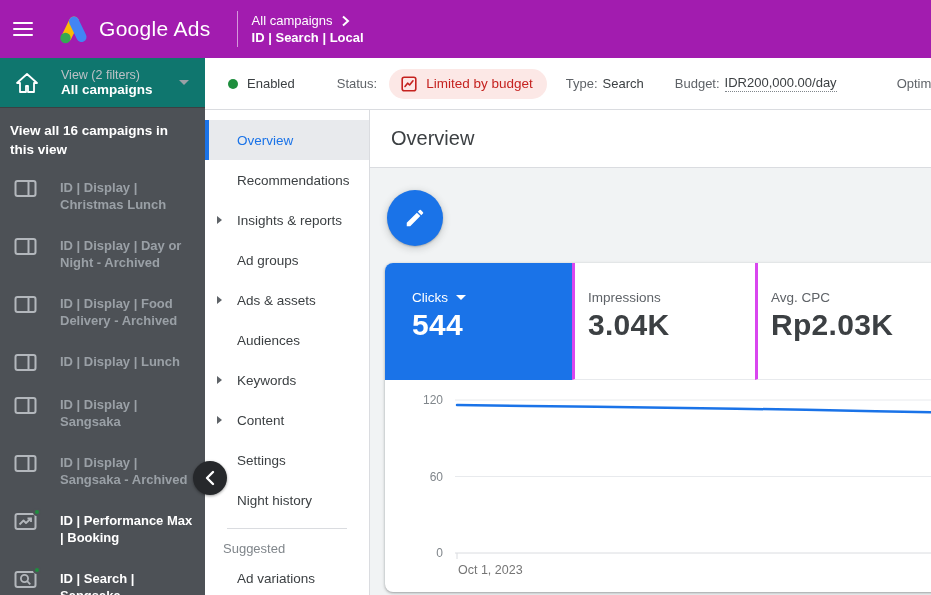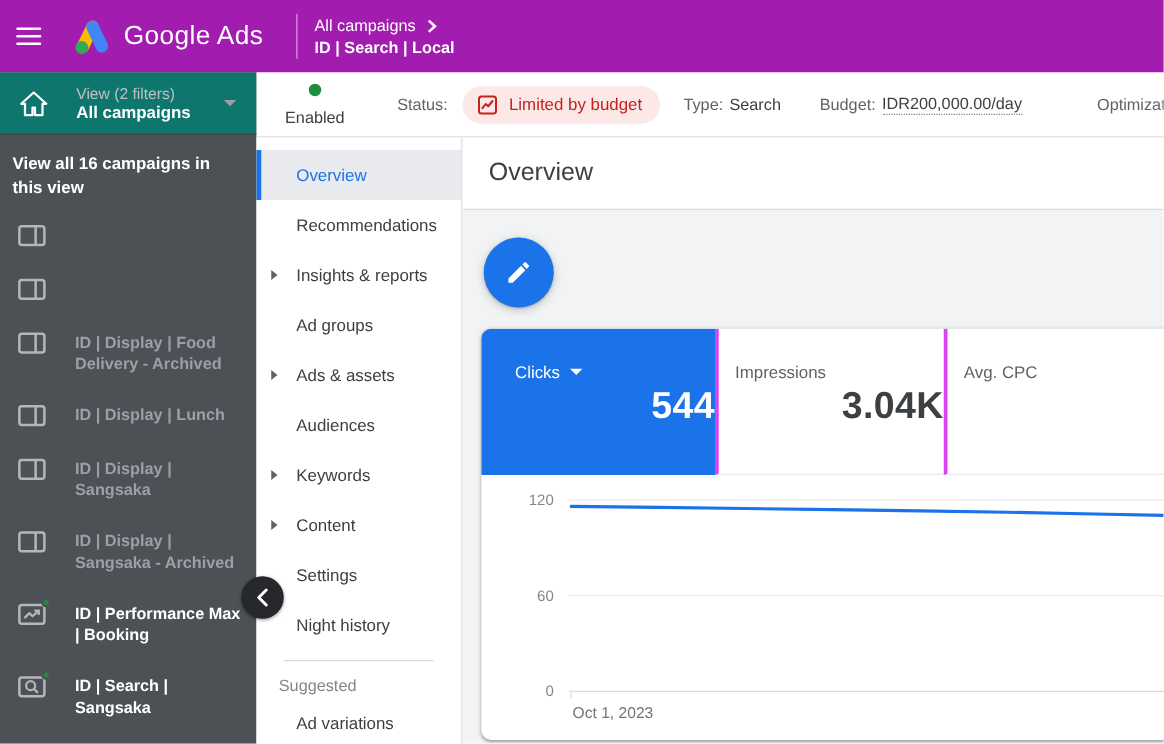--- a/index.html
+++ b/index.html
@@ -35,21 +35,21 @@
   .campaign .dot { position:absolute; top:-4px; right:-4px; width:8px; height:8px; border-radius:50%; background:#1e8e3e; border:2px solid #4d5156; }
   .campaign .c-label { margin-left:23px; font-size:13px; font-weight:bold; line-height:17px; color:#9aa0a6; }
   .campaign.active .c-label { color:#fff; }
   .collapse-btn { position:absolute; left:193px; top:403px; width:34px; height:34px; border-radius:50%; background:#26282b; display:flex; align-items:center; justify-content:center; cursor:pointer; z-index:20; box-shadow:0 1px 3px rgba(0,0,0,.4); }
 
   
   .right-col { flex:1; display:flex; flex-direction:column; min-width:0; }
 
   
   .statusbar { flex:0 0 52px; background:#fff; border-bottom:1px solid #dadce0; display:flex; align-items:center; padding-left:23px; font-size:13px; color:#5f6368; white-space:nowrap; overflow:hidden; }
-  .enabled-chip { display:flex; align-items:center; gap:9px; color:#3c4043; cursor:pointer;flex-direction:column; }
+  .enabled-chip { display:flex; align-items:center; gap:9px; color:#3c4043; cursor:pointer; }
   .status-dot { width:10px; height:10px; border-radius:50%; background:#1e8e3e; }
   .lbl-status { margin-left:42px; }
   .budget-pill { margin-left:12px; height:30px; background:#fce8e6; border-radius:15px; display:flex; align-items:center; gap:9px; padding:0 14px 0 12px; color:#c5221f; font-weight:500; font-size:13.5px; cursor:pointer; }
   .group { display:flex; align-items:center; gap:5px; }
   .g-type { margin-left:19px; }
   .g-budget { margin-left:31px; }
   .dark-val { color:#3c4043; }
   .dotted { border-bottom:1px dotted #80868b; padding-bottom:1px; cursor:pointer; }
   .opt-label { margin-left:60px; }
 
@@ -61,21 +61,21 @@
   .nav-item .arrow { position:absolute; left:12px; width:0; height:0; border-top:4px solid transparent; border-bottom:4px solid transparent; border-left:5px solid #5f6368; }
   .nav-item.selected { background:#e8eaed; color:#1a73e8; font-weight:500; }
   .nav-item.selected::before { content:""; position:absolute; left:0; top:0; bottom:0; width:4px; background:#1a73e8; }
   .nav-divider { border-top:1px solid #dadce0; margin:8px 22px 0 22px; }
   .nav-section-label { padding:12px 0 2px 18px; font-size:13px; color:#80868b; }
 
   
   .main { flex:1; display:flex; flex-direction:column; background:#f1f3f4; min-width:0; overflow:hidden; }
   .title-bar { flex:0 0 58px; background:#fff; border-bottom:1px solid #dadce0; display:flex; align-items:center; padding-left:21px; }
   .page-title { font-size:20px; color:#3c4043; font-weight:400; }
-  .content { flex:1; padding:22px 0 0 15px; overflow:hidden;text-align:right; }
+  .content { flex:1; padding:22px 0 0 15px; overflow:hidden; }
   .fab { width:56px; height:56px; border-radius:50%; background:#1a73e8; border:none; display:flex; align-items:center; justify-content:center; cursor:pointer; margin-left:2px; box-shadow:0 1px 2px rgba(60,64,67,.3), 0 2px 6px 2px rgba(60,64,67,.15); }
   .overview-card { margin-top:17px; width:700px; background:#fff; border-radius:8px; box-shadow:0 1px 2px rgba(60,64,67,.3), 0 1px 3px 1px rgba(60,64,67,.15); overflow:hidden; }
   .metric-tabs { display:flex; height:117px; }
   .metric-tab { padding:27px 0 0 13px; border-left:3px solid #d946ef; background:#fff; cursor:pointer; }
   .metric-tab.first { border-left:none; }
   .metric-tab .m-label { font-size:13.5px; color:#5f6368; display:flex; align-items:center; gap:8px; }
   .metric-tab .m-value { margin-top:3px; font-size:30px; color:#3c4043; letter-spacing:.3px;font-weight:bold; }
   .tab-clicks { flex:0 0 187px; background:#1a73e8; padding-left:27px; }
   .tab-clicks .m-label, .tab-clicks .m-value { color:#fff; }
   .tab-impressions { flex:0 0 183px; border-bottom:1px solid #e8eaed; }
@@ -125,26 +125,28 @@
         </div>
         <div class="view-caret"></div>
       </div>
       <div class="view-note">View all 16 campaigns in this view</div>
       <div>
           <div class="campaign">
             <span class="c-icon"><svg width="23" height="19" viewBox="0 0 23 19">
                 <rect x="1.5" y="2" width="20" height="15" rx="2" fill="none" stroke-width="2"></rect>
                 <line x1="14.5" y1="2" x2="14.5" y2="17" stroke-width="2"></line>
               </svg></span>
-          </div>
-          <div class="campaign">
-            <span class="c-icon"><svg width="23" height="19" viewBox="0 0 23 19">
-                <rect x="1.5" y="2" width="20" height="15" rx="2" fill="none" stroke-width="2"></rect>
-                <line x1="14.5" y1="2" x2="14.5" y2="17" stroke-width="2"></line>
-              </svg></span>
+            <span class="c-label">ID | Display | Christmas Lunch</span>
+          </div>
+          <div class="campaign">
+            <span class="c-icon"><svg width="23" height="19" viewBox="0 0 23 19">
+                <rect x="1.5" y="2" width="20" height="15" rx="2" fill="none" stroke-width="2"></rect>
+                <line x1="14.5" y1="2" x2="14.5" y2="17" stroke-width="2"></line>
+              </svg></span>
+            <span class="c-label">ID | Display | Day or Night - Archived</span>
           </div>
           <div class="campaign">
             <span class="c-icon"><svg width="23" height="19" viewBox="0 0 23 19">
                 <rect x="1.5" y="2" width="20" height="15" rx="2" fill="none" stroke-width="2"></rect>
                 <line x1="14.5" y1="2" x2="14.5" y2="17" stroke-width="2"></line>
               </svg></span>
             <span class="c-label">ID | Display | Food Delivery - Archived</span>
           </div>
           <div class="campaign">
             <span class="c-icon"><svg width="23" height="19" viewBox="0 0 23 19">

